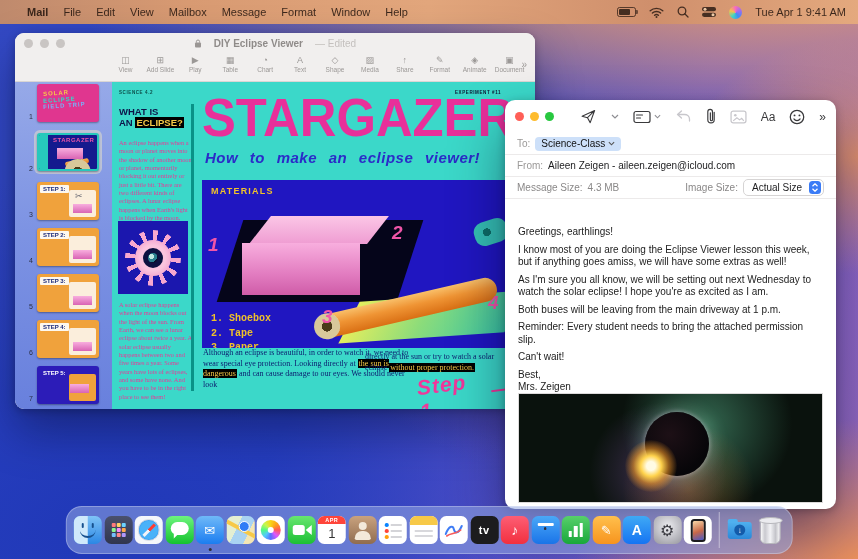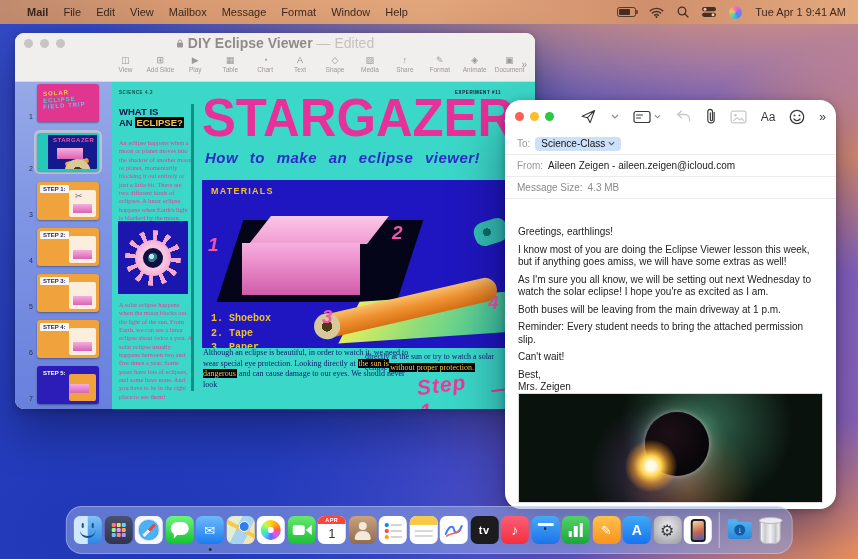--- a/index.html
+++ b/index.html
@@ -30,22 +30,22 @@
 
   
   .tl-dot{width:9px;height:9px;border-radius:50%;}
 
   
   .kn{position:absolute;left:15px;top:33px;width:520px;height:376px;border-radius:9px;overflow:hidden;
       background:#efEDec;background:#efedec;box-shadow:0 22px 45px rgba(5,8,40,.40),0 2px 8px rgba(0,0,0,.25);}
   .kn-titlebar{height:20px;position:relative;display:flex;align-items:center;background:#f1efee;}
   .kn-titlebar .tl-dot{background:#c9c5c3;margin-left:7px;}
   .kn-titlebar .tl-dot:first-child{margin-left:9px;}
-  .kn-title{position:absolute;inset:0;display:flex;align-items:center;justify-content:center;gap:4px;
-    font-size:14px;font-weight:700;color:#8f8b89;}
+  .kn-title{position:absolute;inset:0;display:flex;align-items:center;justify-content:center;gap:12px;
+    font-size:10px;font-weight:700;color:#8f8b89;}
   .kn-edited{color:#c4c0be;font-weight:400;}
   .kn-toolbar{height:26px;display:flex;align-items:flex-start;padding:2px 8px 0 93px;background:#f1efee;
     border-bottom:1px solid #d9d6d4;position:relative;}
   .kn-tb-item{width:43px;display:flex;flex-direction:column;align-items:center;gap:0;color:#9b9896;cursor:default;}
   .kn-tb-icon{font-size:9px;height:11px;line-height:11px;}
   .kn-tb-label{font-size:6.5px;white-space:nowrap;}
   .kn-more{position:absolute;right:8px;top:6px;font-size:10px;color:#9b9896;}
   .kn-body{display:flex;height:330px;}
   .kn-sidebar{width:97px;overflow:hidden;position:relative;padding-top:2px;box-sizing:border-box;
     background:linear-gradient(180deg,#96a9e8 0%,#7d93e3 45%,#6880dd 100%);}
@@ -121,21 +121,21 @@
   .sl-body{position:absolute;font-family:"Liberation Serif",serif;color:#0c1a6e;font-size:8px;line-height:1.32;}
   .sl-body .hl{background:#000;color:#f7c948;padding:0 1px;}
   .sl-body-left{left:91px;top:266px;width:214px;}
   .sl-body-right{left:253px;top:270px;width:144px;}
   .sl-step{position:absolute;left:306px;top:287px;display:flex;align-items:center;gap:5px;transform:rotate(-7deg);}
   .sl-step span{color:#f0369a;font-size:21px;font-weight:700;font-style:italic;letter-spacing:1px;}
   .sl-step .arrow{width:44px;height:8px;background:#f0369a;
     clip-path:polygon(0 38%,68% 38%,68% 0,100% 50%,68% 100%,68% 62%,0 62%);}
 
   
-  .mail{position:absolute;left:505px;top:100px;width:331px;height:409px;background:#fff;border-radius:16px;
+  .mail{position:absolute;left:505px;top:100px;width:331px;height:409px;background:#fff;border-radius:10px;
     overflow:hidden;box-shadow:0 26px 55px rgba(5,5,30,.45),0 2px 8px rgba(0,0,0,.25);font-size:10px;color:#222;}
   .mail-toolbar{height:33px;display:flex;align-items:center;padding:0 10px;}
   .mail-toolbar .tl-dot{margin-right:6px;}
   .tl-red{background:#ff5f57;} .tl-yel{background:#febc2e;} .tl-grn{background:#28c840;}
   .mt-icons{flex:1;display:flex;align-items:center;justify-content:space-between;padding-left:20px;}
   .mt-btn{display:flex;align-items:center;gap:2px;cursor:default;}
   .mt-aa{font-size:12px;color:#3a3a3c;font-weight:400;}
   .mt-more{font-size:12px;color:#3a3a3c;}
   .f-row{display:flex;align-items:center;height:21px;padding:0 12px;border-bottom:1px solid #eceaea;}
   .f-label{color:#9b9998;margin-right:5px;}
@@ -566,20 +566,31 @@
           </svg>
       </span>
     </div>
     <div class="f-row">
       <span class="f-label">From:</span>
       <span class="f-value">Aileen Zeigen - aileen.zeigen@icloud.com</span>
     </div>
     <div class="f-row f-size">
       <span class="f-label">Message Size:</span>
       <span class="sz">4.3 MB</span>
+      <span class="img-size">
+        <span>Image Size:</span>
+        <span class="select">
+          <span>Actual Size</span>
+          <span class="stepper">
+            <svg width="8" height="9" viewBox="0 0 8 9">
+                <path d="M1.5 3.2L4 .8l2.5 2.4M1.5 5.8L4 8.2l2.5-2.4" stroke="#fff" stroke-width="1.2" fill="none" stroke-linejoin="round"></path>
+              </svg>
+          </span>
+        </span>
+      </span>
     </div>
 
     <div class="mail-body">
       <p>Greetings, earthlings!</p>
       <p>I know most of you are doing the Eclipse Viewer lesson this week, but if anything goes amiss, we will have some extras as well!</p>
       <p>As I'm sure you all know, we will be setting out next Wednesday to watch the solar eclipse! I hope you're as excited as I am.</p>
       <p>Both buses will be leaving from the main driveway at 1 p.m.</p>
       <p>Reminder: Every student needs to bring the attached permission slip.</p>
       <p>Can't wait!</p>
       <p class="sig-top">Best,</p>

